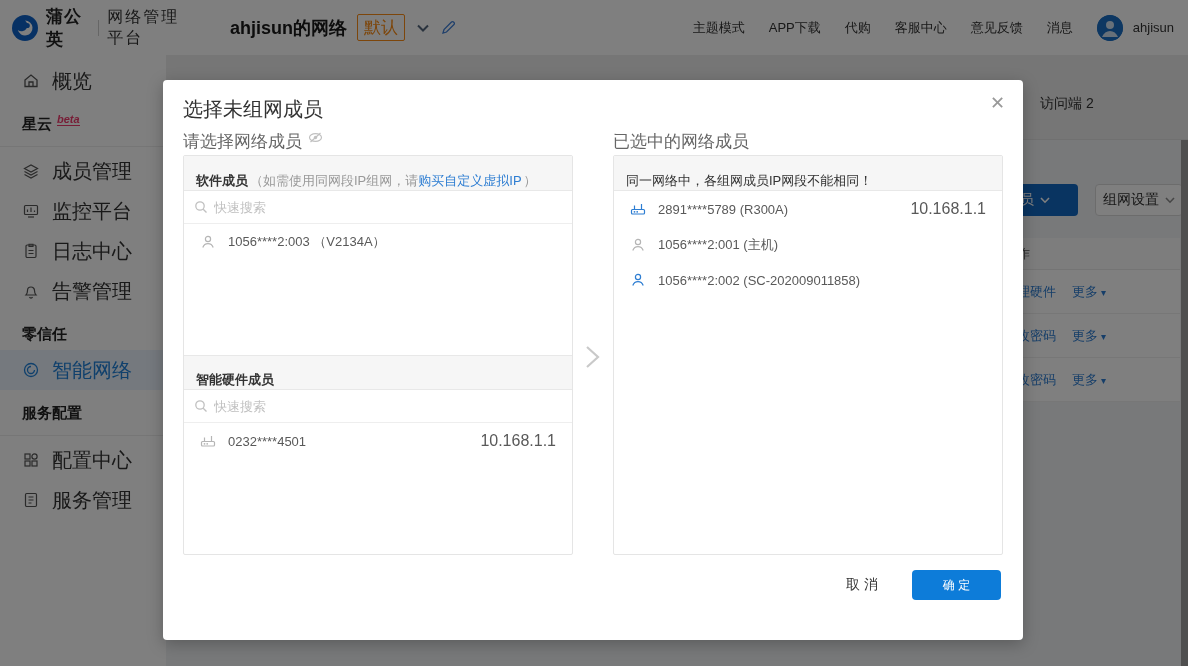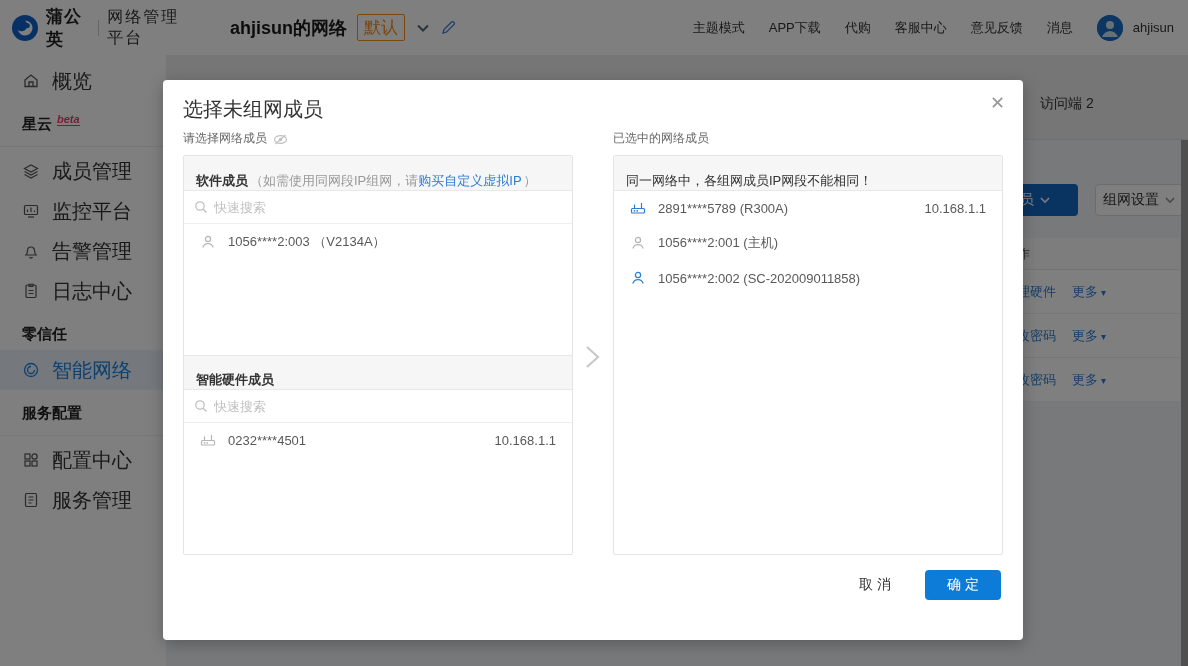--- a/index.html
+++ b/index.html
@@ -47,45 +47,45 @@
   .bg-row-cell { margin-left:auto; width:140px; margin-right:36px; display:flex; align-items:center; gap:16px; white-space:nowrap; }
   .bg-link { font-size:13px; color:#2d7dd2; cursor:pointer; }
   .caret { font-size:10px; color:#2d7dd2; margin-left:3px; }
   .scrollbar-strip { position:absolute; right:0; top:85px; bottom:0; width:7px; background:#9e9e9e; }
 
   
   .overlay { position:absolute; inset:0; background:rgba(0,0,0,0.5); z-index:10; }
   .modal { position:absolute; left:163px; top:80px; width:860px; height:560px; background:#fff; border-radius:4px; box-shadow:0 4px 16px rgba(0,0,0,0.25); z-index:20; }
   .modal-title { position:absolute; left:20px; top:16px; font-size:20px; color:#333; font-weight:500; }
   .modal-close { position:absolute; right:18px; top:14px; font-size:18px; color:#999; cursor:pointer; line-height:1; }
-  .col-label { position:absolute; top:50px; font-size:12px; color:#666; display:flex; align-items:flex-end; gap:6px; }
+  .col-label { position:absolute; top:50px; font-size:17px; color:#666; display:flex; align-items:flex-start; gap:6px; }
   .col-label.left { left:20px; }
   .col-label.right { left:450px; }
   .panel { position:absolute; top:75px; width:390px; height:400px; border:1px solid #e5e5e5; border-radius:2px; display:flex; flex-direction:column; overflow:hidden; background:#fff; }
   .panel.left { left:20px; }
   .panel.right { left:450px; }
   .panel-header { height:35px; background:#f6f6f6; border-bottom:1px solid #e8e8e8; display:flex; align-items:flex-end; padding:0 12px; font-size:13px; flex:none; white-space:nowrap; }
   .panel-header .strong { font-weight:bold; color:#333; }
   .panel-header .note { color:#999; margin-left:2px; }
   .panel-header .link { color:#2d7dd2; cursor:pointer; }
   .panel-header.warning { color:#333; }
   .search-row { height:33px; border-bottom:1px solid #eee; display:flex; align-items:center; padding:0 10px; gap:6px; flex:none; }
   .search-row input { border:none; outline:none; font-size:13px; color:#4c1d95; flex:1; background:transparent; }
   .search-row input::placeholder { color:#c0c0c0; }
   .member-list { flex:1; overflow:hidden; }
   .member-row { display:flex; align-items:center; padding:9px 16px; gap:12px; cursor:pointer; }
   .member-row .m-icn { width:16px; height:16px; display:inline-flex; flex:none; }
   .member-row .m-name { font-size:13px; color:#595959; }
-  .member-row .m-ip { margin-left:auto; font-size:13px; color:#595959; }
+  .member-row .m-ip { margin-left:auto; font-size:16px; color:#595959; }
   .icn-gray { color:#b5b5b5; }
   .icn-blue { color:#2d7dd2; }
   .transfer-arrow { position:absolute; left:416px; top:262px; color:#c9c9c9; }
   .modal-footer { position:absolute; right:22px; bottom:40px; display:flex; align-items:center; gap:34px; }
   .cancel-btn { font-size:14px; color:#333; cursor:pointer; background:none; border:none; font-family:inherit; }
-  .confirm-btn { width:76px; height:30px; background:#0d7cd9; color:#fff; border:none; border-radius:4px; font-size:14px; cursor:pointer; font-family:inherit; }
+  .confirm-btn { width:89px; height:30px; background:#0d7cd9; color:#fff; border:none; border-radius:4px; font-size:12px; cursor:pointer; font-family:inherit; }
   svg { display:block; }
 </style>
 </head>
 <body>
 
 <div class="page">
 
   <header class="app-header">
     <div class="logo-area">
       <span class="logo-circle">
@@ -160,35 +160,35 @@
             <rect x="2.5" y="3.5" width="13" height="9" rx="1" fill="none" stroke="currentColor" stroke-width="1.2"></rect>
             <path d="M5.5 10V7.5 M9 10V5.5 M12.5 10V8.5" stroke="currentColor" stroke-width="1.2"></path>
             <path d="M6 15h6" stroke="currentColor" stroke-width="1.2"></path>
           </svg>
       </span>
       <span>监控平台</span>
     </div>
     <div class="side-item">
       <span class="icn">
         <svg width="18" height="18" viewBox="0 0 18 18">
-            <path d="M4 13c1-1 1.5-2 1.5-4.5a3.5 3.5 0 0 1 7 0C12.5 11 13 12 14 13z" fill="none" stroke="currentColor" stroke-width="1.2"></path>
-            <path d="M7.5 15a1.6 1.6 0 0 0 3 0" fill="none" stroke="currentColor" stroke-width="1.2"></path>
-          </svg>
-      </span>
-      <span>告警管理</span>
-    </div>
-    <div class="side-item">
-      <span class="icn">
-        <svg width="18" height="18" viewBox="0 0 18 18">
             <rect x="4" y="3" width="10" height="12.5" rx="1.2" fill="none" stroke="currentColor" stroke-width="1.2"></rect>
             <path d="M7 2.2h4v2.2H7z" fill="none" stroke="currentColor" stroke-width="1.1"></path>
             <path d="M6.5 8.5h5 M6.5 11.5h5" stroke="currentColor" stroke-width="1.1"></path>
           </svg>
       </span>
       <span>日志中心</span>
+    </div>
+    <div class="side-item">
+      <span class="icn">
+        <svg width="18" height="18" viewBox="0 0 18 18">
+            <path d="M4 13c1-1 1.5-2 1.5-4.5a3.5 3.5 0 0 1 7 0C12.5 11 13 12 14 13z" fill="none" stroke="currentColor" stroke-width="1.2"></path>
+            <path d="M7.5 15a1.6 1.6 0 0 0 3 0" fill="none" stroke="currentColor" stroke-width="1.2"></path>
+          </svg>
+      </span>
+      <span>告警管理</span>
     </div>
     <div class="side-section">
       <span>零信任</span>
     </div>
     <div class="side-item active">
       <span class="icn">
         <svg width="18" height="18" viewBox="0 0 18 18">
             <circle cx="9" cy="9" r="6.5" fill="none" stroke="currentColor" stroke-width="1.3"></circle>
             <path d="M9 5.5a3.5 3.5 0 1 0 3.5 3.5" fill="none" stroke="currentColor" stroke-width="1.3"></path>
           </svg>

